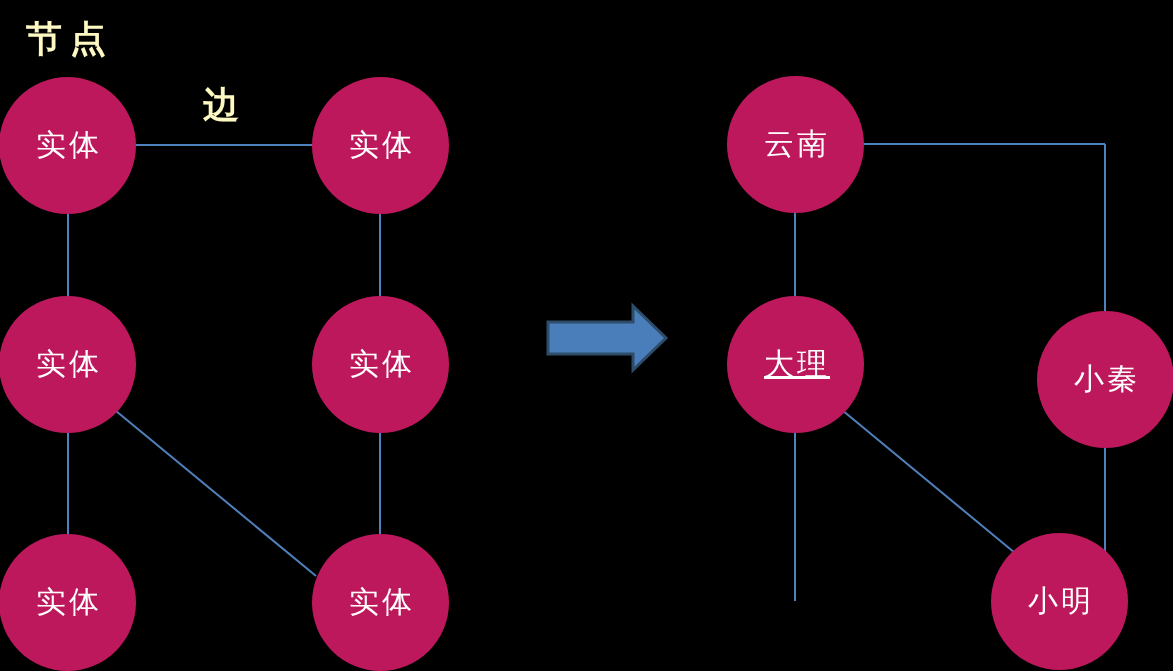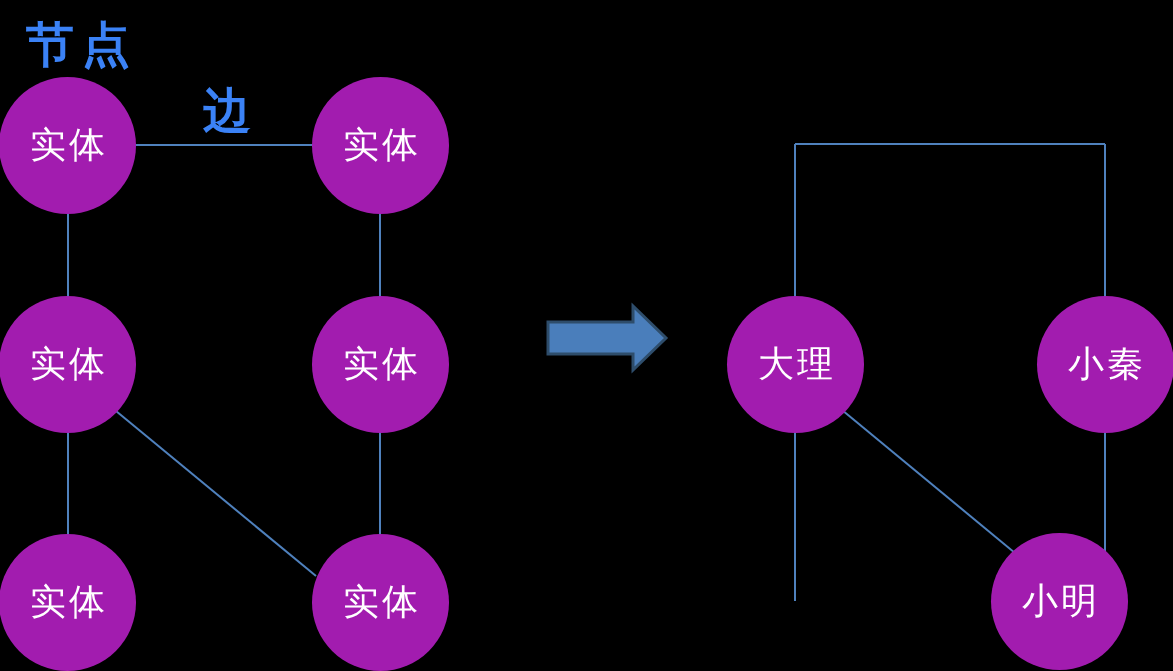--- a/index.html
+++ b/index.html
@@ -4,27 +4,27 @@
 <style>
   html,body { margin:0; padding:0; background:#000; }
   .stage {
     position:relative; width:1173px; height:671px;
     background:#000000; overflow:hidden;
     font-family:"DejaVu Serif","Liberation Serif",serif;
   }
   .edges { position:absolute; left:0; top:0; width:1173px; height:671px; }
   .node {
     position:absolute; width:137px; height:137px; border-radius:50%;
-    background:#a21caf; color:#FFFFFF;
+    background:#be185d; color:#FFFFFF;
     display:flex; align-items:center; justify-content:center;
-    font-size:36px; letter-spacing:3px; text-indent:3px;
+    font-size:30px; letter-spacing:3px; text-indent:3px;
     font-family:"DejaVu Serif","Liberation Serif",serif;
   }
   .annotation {
-    position:absolute; color:#3b82f6; font-weight:bold; font-size:48px;
+    position:absolute; color:#fef9c3; font-weight:bold; font-size:36px;
     letter-spacing:8px; line-height:1;
     font-family:"DejaVu Serif","Liberation Serif",serif;
   }
   .annotation.node-anno { left:26px; top:20px; }
   .annotation.edge-anno { left:203px; top:86px; letter-spacing:0; }
 </style>
 </head>
 <body>
 
 <div class="stage">
@@ -55,17 +55,18 @@
   <div class="annotation node-anno">节点</div>
   <div class="annotation edge-anno">边</div>
 
   <div class="node" style="left:-1px;  top:77px;">实体</div>
   <div class="node" style="left:312px; top:77px;">实体</div>
   <div class="node" style="left:-1px;  top:296px;">实体</div>
   <div class="node" style="left:312px; top:296px;">实体</div>
   <div class="node" style="left:-1px;  top:534px;">实体</div>
   <div class="node" style="left:312px; top:534px;">实体</div>
 
-  <div class="node" style="left:727px;  top:296px;">大理</div>
-  <div class="node" style="left:1037px; top:296px;font-family:Liberation Mono, monospace;">小秦</div>
+  <div class="node" style="left:727px;  top:76px;">云南</div>
+  <div class="node" style="left:727px;  top:296px;text-decoration:underline;">大理</div>
+  <div class="node" style="left:1037px; top:311px;font-family:Liberation Mono, monospace;">小秦</div>
   <div class="node" style="left:991px; top:533px;font-family:Liberation Mono, monospace;">小明</div>
 
 </div>
 
 </body></html>

